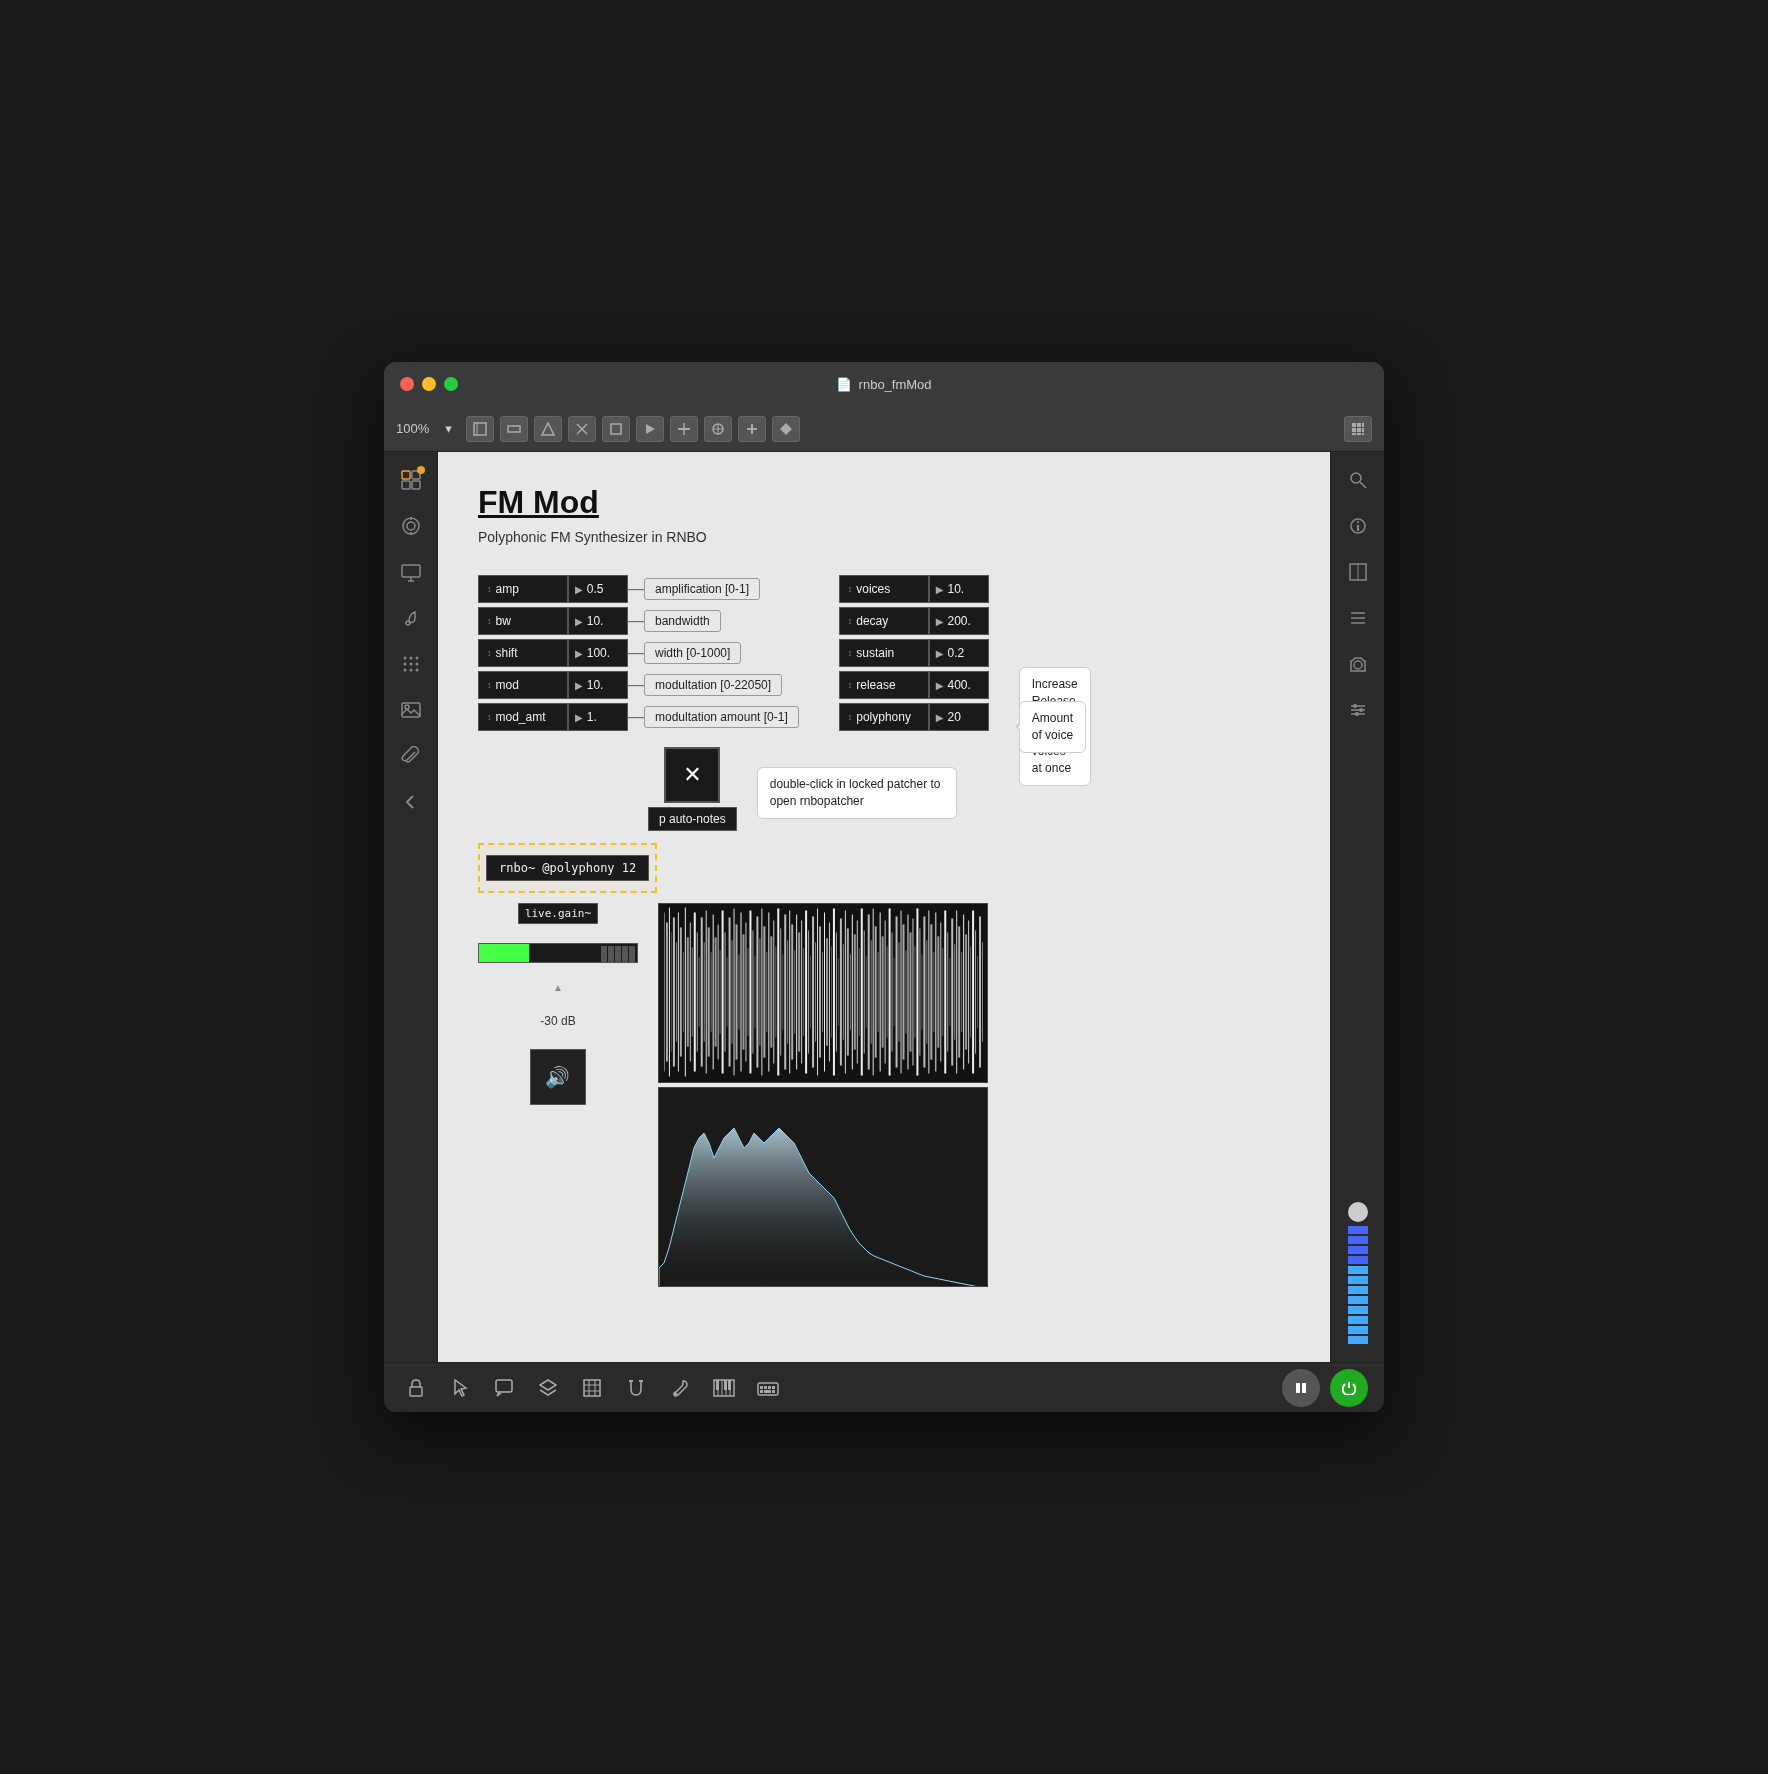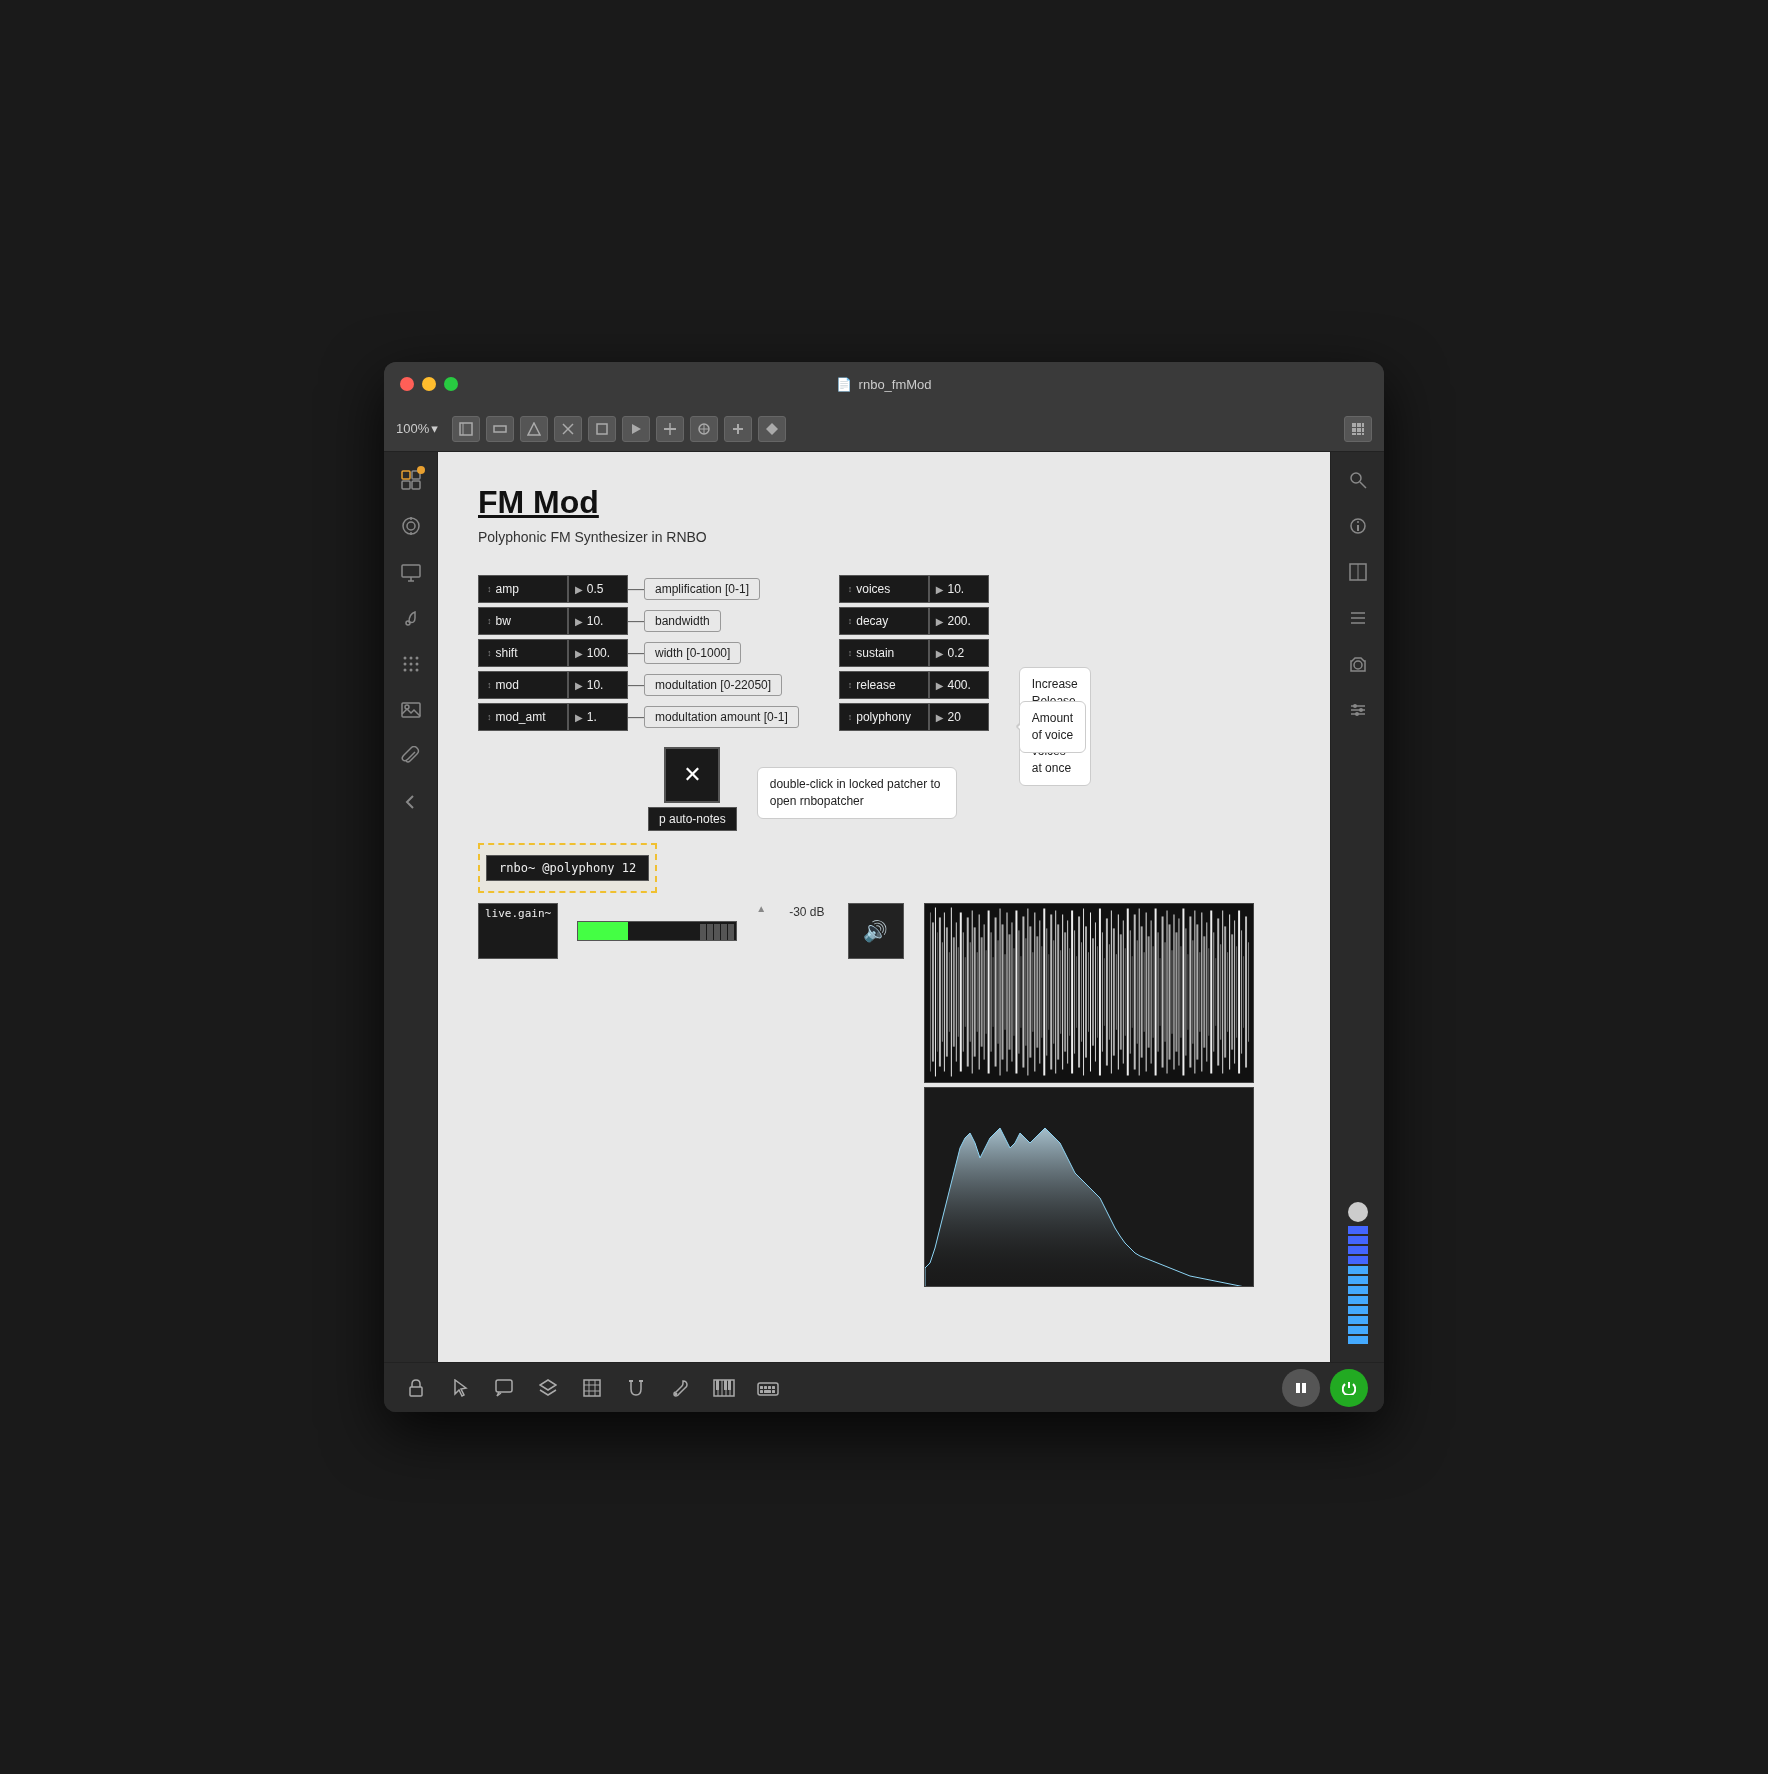--- a/index.html
+++ b/index.html
@@ -56,21 +56,21 @@
       padding: 0 12px;
       gap: 6px;
       border-bottom: 1px solid #222;
       flex-shrink: 0;
     }
     .toolbar-zoom {
       color: #ccc;
       font-size: 13px;
       display: flex;
       align-items: flex-start;
-      gap: 2px;
+      gap: 16px;
       margin-right: 8px;
     }
     .toolbar-btn {
       width: 28px;
       height: 26px;
       background: #555;
       border: 1px solid #666;
       border-radius: 3px;
       display: flex;
       align-items: center;
@@ -735,21 +735,21 @@
 
         <div style="margin-bottom:10px;">
           <div class="dashed-box">
             <div class="rnbo-block">
               <span>rnbo~ @polyphony 12</span>
             </div>
           </div>
         </div>
 
         <div style="display:flex; gap:20px; align-items:flex-start; margin-bottom:10px;">
-          <div style="display:flex; flex-direction:row; gap:19px;">
+          <div style="display:flex; flex-direction:column; gap:19px;align-items:center;">
             <div class="live-gain">
               <span>live.gain~</span>
             </div>
             <div style="display:flex; align-items:center; gap:0;">
               <div class="gain-slider">
                 <div class="gain-green"></div>
                 <div class="gain-segments">
                   <div class="gain-seg"></div>
                   <div class="gain-seg"></div>
                   <div class="gain-seg"></div>

